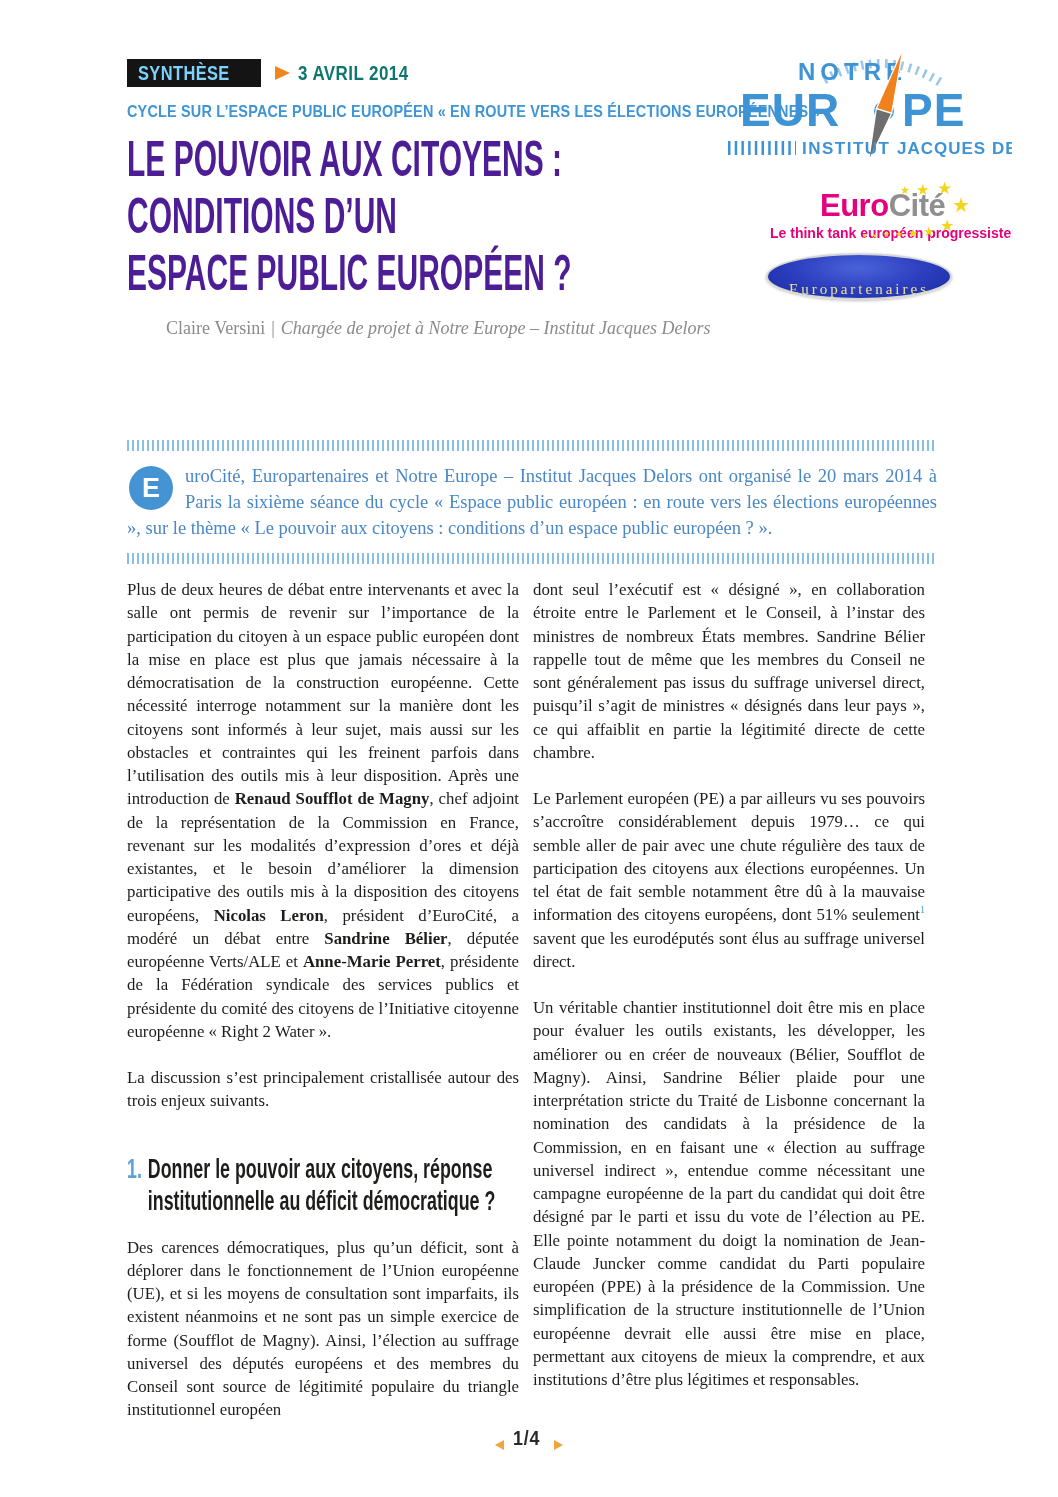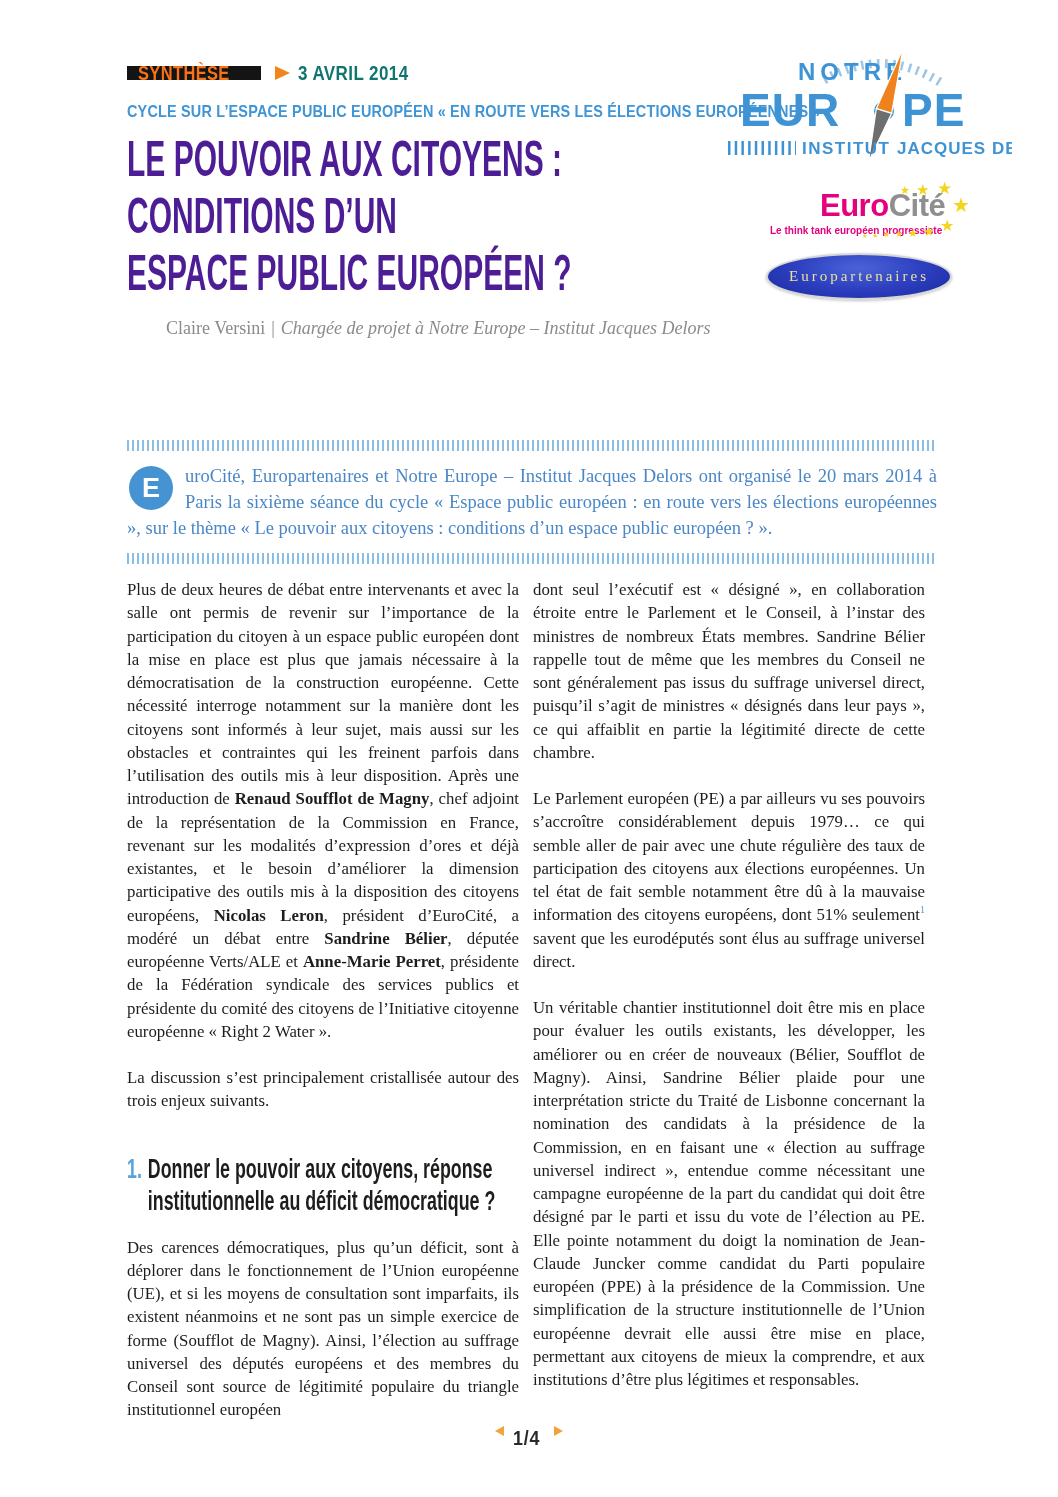--- a/index.html
+++ b/index.html
@@ -6,21 +6,21 @@
   html,body { background:#e8e8e8; }
   .page {
     position:relative; width:1058px; height:1497px; margin:0 auto;
     background:#ffffff; overflow:hidden;
     font-family:"Liberation Serif", serif; color:#1d1d1b;
   }
   
   .header { position:absolute; left:127px; top:58px; width:620px; }
   .badge-row { display:flex; align-items:center; height:30px; }
   .badge {
-    background:#141414; color:#f97316; height:14px; display:flex; align-items:center;
+    background:#141414; color:#7dd3fc; height:28px; display:flex; align-items:center;
     padding:0 11px; font-family:"Liberation Sans", sans-serif; font-weight:bold;
   }
   .cond { display:inline-block; white-space:nowrap; transform-origin:0 50%; }
   .badge .cond { font-size:20px; transform:scaleX(.82); letter-spacing:.5px; }
   .arrow-right {
     width:0; height:0; border-top:7px solid transparent; border-bottom:7px solid transparent;
     border-left:15px solid #f0851c; margin:0 8px 0 14px;
   }
   .date { color:#0f766e; font-family:"Liberation Sans", sans-serif; font-weight:bold; }
   .date .cond { font-size:20px; transform:scaleX(.85); letter-spacing:.5px; }
@@ -32,29 +32,29 @@
   .author .sep { margin:0 6px; }
   .author .role { font-style:italic; }
   
   .logo-ne { position:absolute; left:712px; top:40px; width:300px; height:128px; }
   .logo-ne text { font-family:"Liberation Sans", sans-serif; font-weight:bold; fill:#3e93d4; }
   
   .logo-ec { position:absolute; left:770px; top:188px; width:205px; height:58px; font-family:Liberation Sans, sans-serif; }
   .ec-word { position:absolute; left:50px; top:0; font-size:31px; font-weight:bold; letter-spacing:-.5px; white-space:nowrap; }
   .ec-euro { color:#e5007d; }
   .ec-cite { color:#8f8f8f; }
-  .ec-tagline { position:absolute; left:0; top:37px; font-size:10px; font-weight:bold; color:#e5007d; white-space:nowrap; }
+  .ec-tagline { position:absolute; left:0; top:37px; font-size:14px; font-weight:bold; color:#e5007d; white-space:nowrap; }
   .star { position:absolute; color:#f3d51d; line-height:1; }
   .star::before { content:"★"; }
   
   .logo-ep {
     position:absolute; left:766px; top:253px; width:186px; height:47px; border-radius:50%;
     background:radial-gradient(ellipse at 50% 30%, #4a63d8 0%, #2d3fc0 50%, #1b2aa0 100%);
     border:2px solid #d5d5d5; box-shadow:0 1px 3px rgba(0,0,0,.25);
-    display:flex; align-items:center; justify-content:center;
+    display:flex; align-items:flex-end; justify-content:center;
   }
   .logo-ep span { color:#e9e498; font-family:"Liberation Serif", serif; font-size:15px; letter-spacing:3px; white-space:nowrap; }
   
   .intro { position:absolute; left:127px; top:440px; width:810px; }
   .tickline { height:11px; background:repeating-linear-gradient(90deg, #8abde4 0, #8abde4 2px, transparent 2px, transparent 5px); }
   .intro-body { padding:12px 0 12px 0; color:#4a87c6; font-size:18.5px; line-height:26px; text-align:justify; }
   .dropcap {
     float:left; width:44px; height:44px; border-radius:50%; background:#4593d3; color:#ffffff;
     font-family:"Liberation Sans", sans-serif; font-weight:bold; font-size:27px;
     display:flex; align-items:center; justify-content:center; margin:3px 12px 2px 2px;
@@ -64,21 +64,21 @@
   .col { width:392px; font-size:16.8px; line-height:23.25px; text-align:justify; }
   .col p { margin:0 0 23px 0; }
   .b { font-weight:bold; }
   sup.fn { color:#4f9ad6; font-size:10px; line-height:0; }
   
   .h2 { margin:40px 0 19px 0; font-family:"Liberation Sans", sans-serif; font-weight:bold;
         font-size:27px; line-height:32px; color:#1d1d1b; white-space:nowrap;
         transform:scaleX(.66); transform-origin:0 0; display:flex; }
   .h2num { color:#5ba2d9; margin-right:9px; }
   
-  .footer { position:absolute; left:0; top:1426px; width:100%; display:flex; align-items:flex-start; justify-content:center; gap:9px; }
+  .footer { position:absolute; left:0; top:1426px; width:100%; display:flex; align-items:flex-end; justify-content:center; gap:9px; }
   .tri-l { width:0; height:0; border-top:5px solid transparent; border-bottom:5px solid transparent; border-right:9px solid #f2a33c; }
   .tri-r { width:0; height:0; border-top:5px solid transparent; border-bottom:5px solid transparent; border-left:9px solid #f2a33c; }
   .pageno { font-family:"Liberation Sans", sans-serif; font-weight:bold; color:#2a2a2a; }
   .pageno .cond { font-size:21px; transform:scaleX(.85); letter-spacing:1px; }
 </style>
 </head>
 <body>
 
 <div class="page">
 

